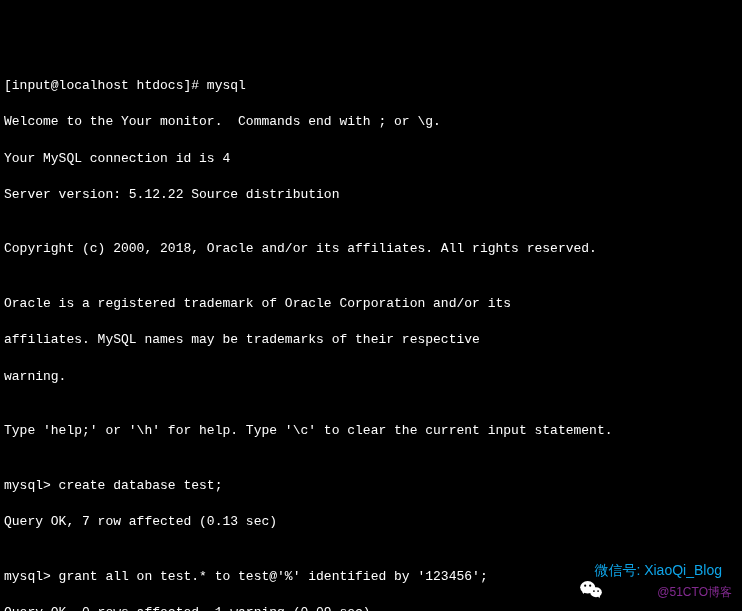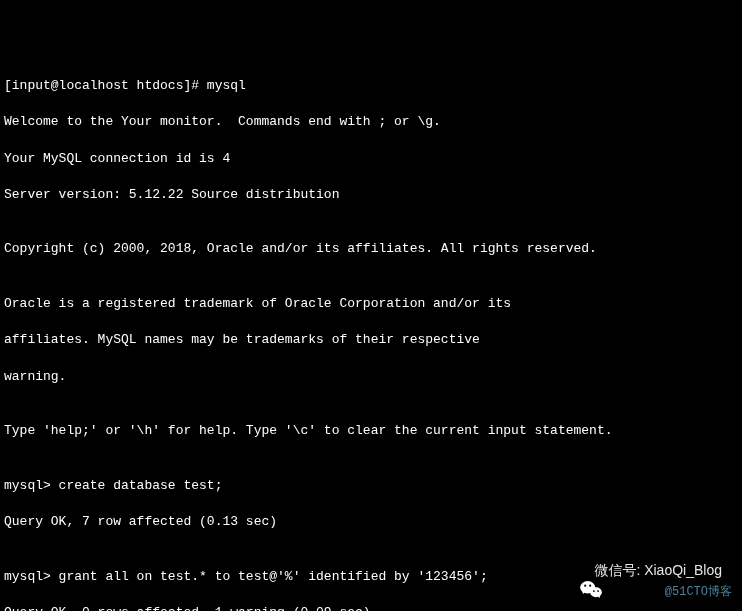--- a/index.html
+++ b/index.html
@@ -17,42 +17,42 @@
       overflow: hidden;
       position: relative;
     }
     .watermark {
       position: absolute;
       bottom: 30px;
       right: 20px;
       display: flex;
       align-items: center;
       gap: 6px;
-      color: #e5e5e5;
+      color: #0ea5e9;
       font-family: sans-serif;
     }
     .wechat-icon {
       width: 24px;
       height: 20px;
       position: relative;
     }
     .wechat-icon svg {
       width: 100%;
       height: 100%;
     }
     .watermark-text {
       font-size: 14px;
       white-space: nowrap;
     }
     .cto-mark {
       position: absolute;
       bottom: 10px;
       right: 10px;
-      color: #7dd3fc;
-      font-family: Liberation Mono, monospace;
+      color: #d946ef;
+      font-family: Liberation Sans, sans-serif;
       font-size: 12px;
       opacity: 0.6;
     }
   </style>
 </head>
 <body>
 
 
 
 <span>[input@localhost htdocs]# mysql</span>

